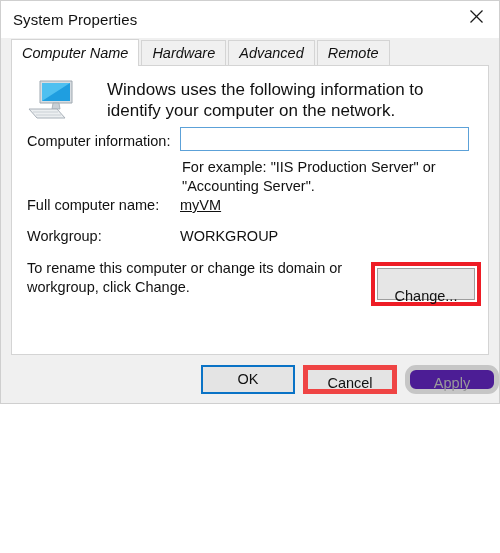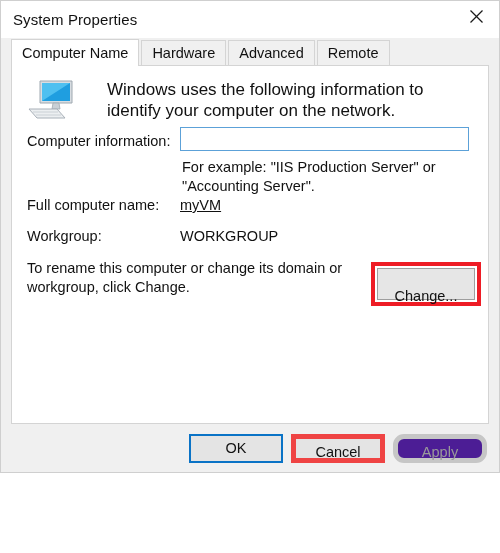--- a/index.html
+++ b/index.html
@@ -11,21 +11,21 @@
     height: 553px;
     background: #ffffff;
     font-family: "Liberation Sans", sans-serif;
     -webkit-font-smoothing: antialiased;
     overflow: hidden;
   }
 
   .dialog {
     position: relative;
     width: 500px;
-    height: 473px;
+    height: 404px;
     box-sizing: border-box;
     background: #f0f0f0;
     border: 1px solid #cfcfcf;
     display: flex;
     flex-direction: column;
   }
 
   
   .titlebar {
     position: relative;
@@ -57,20 +57,21 @@
 
   
   .tabstrip {
     position: relative;
     height: 27px;
     margin: 0 10px 0 10px;
     display: flex;
     align-items: flex-end;
     flex: 0 0 auto;
     z-index: 3;
+    font-style: italic;
   }
   .tab {
     height: 25px;
     line-height: 25px;
     padding: 0 10px;
     margin-right: 2px;
     box-sizing: border-box;
     font-size: 14.5px;
     color: #111111;
     background: #f0f0f0;
@@ -220,21 +221,20 @@
   }
 
   
   .footer {
     height: 48px;
     flex: 0 0 auto;
     background: #f0f0f0;
     display: flex;
     align-items: center;
     justify-content: flex-end;
-    padding-right: 12px;
     box-sizing: border-box;
   }
   .btn {
     width: 94px;
     height: 29px;
     box-sizing: border-box;
     margin-left: 8px;
     font-family: "Liberation Sans", sans-serif;
     font-size: 14.5px;
     color: #111111;

